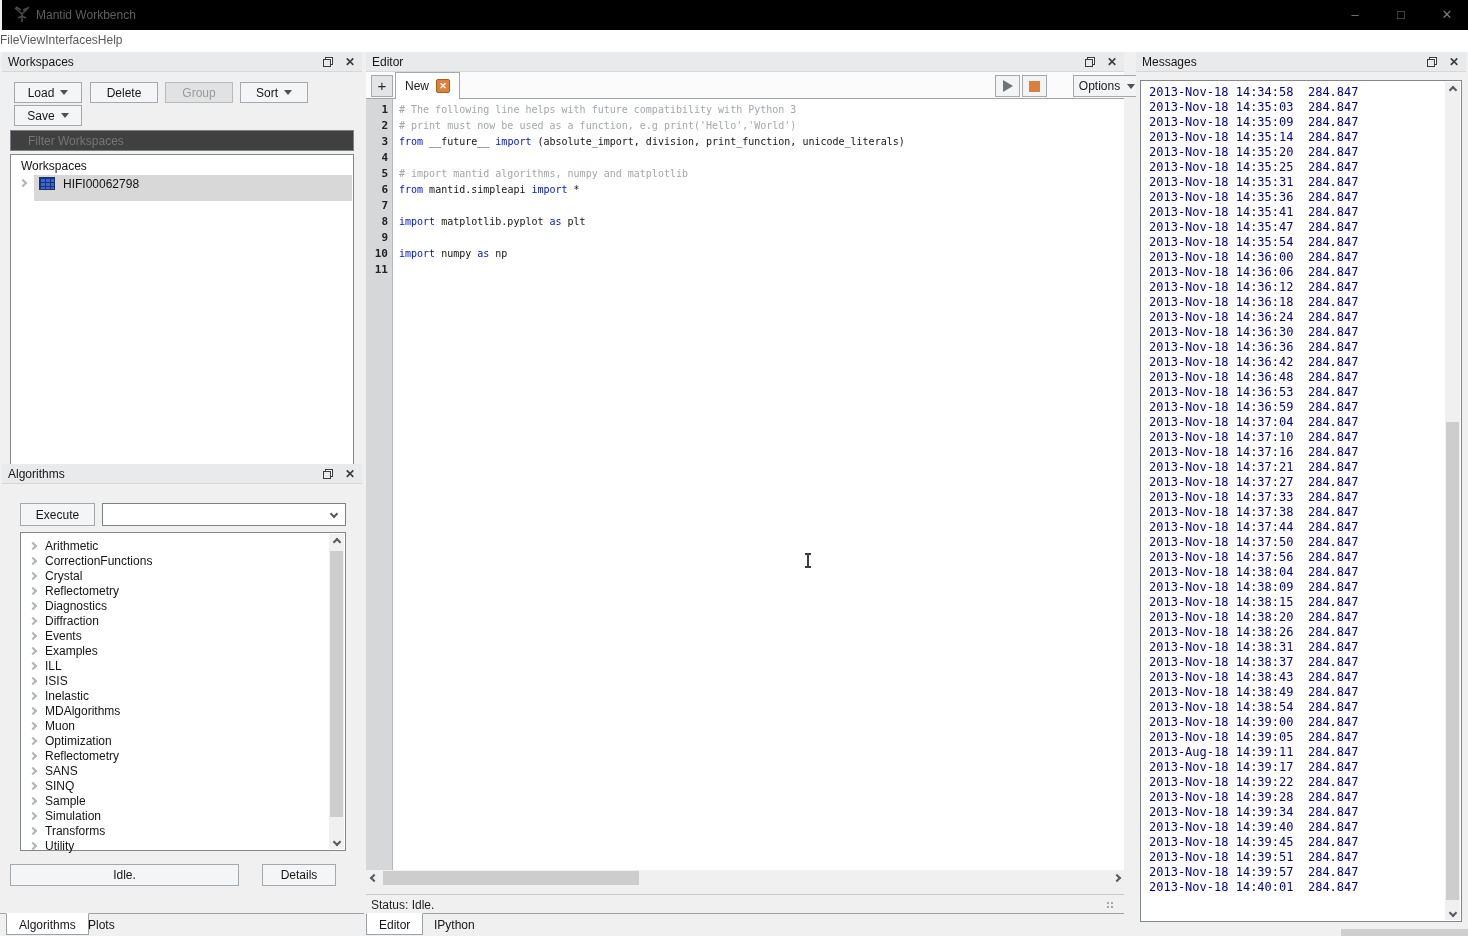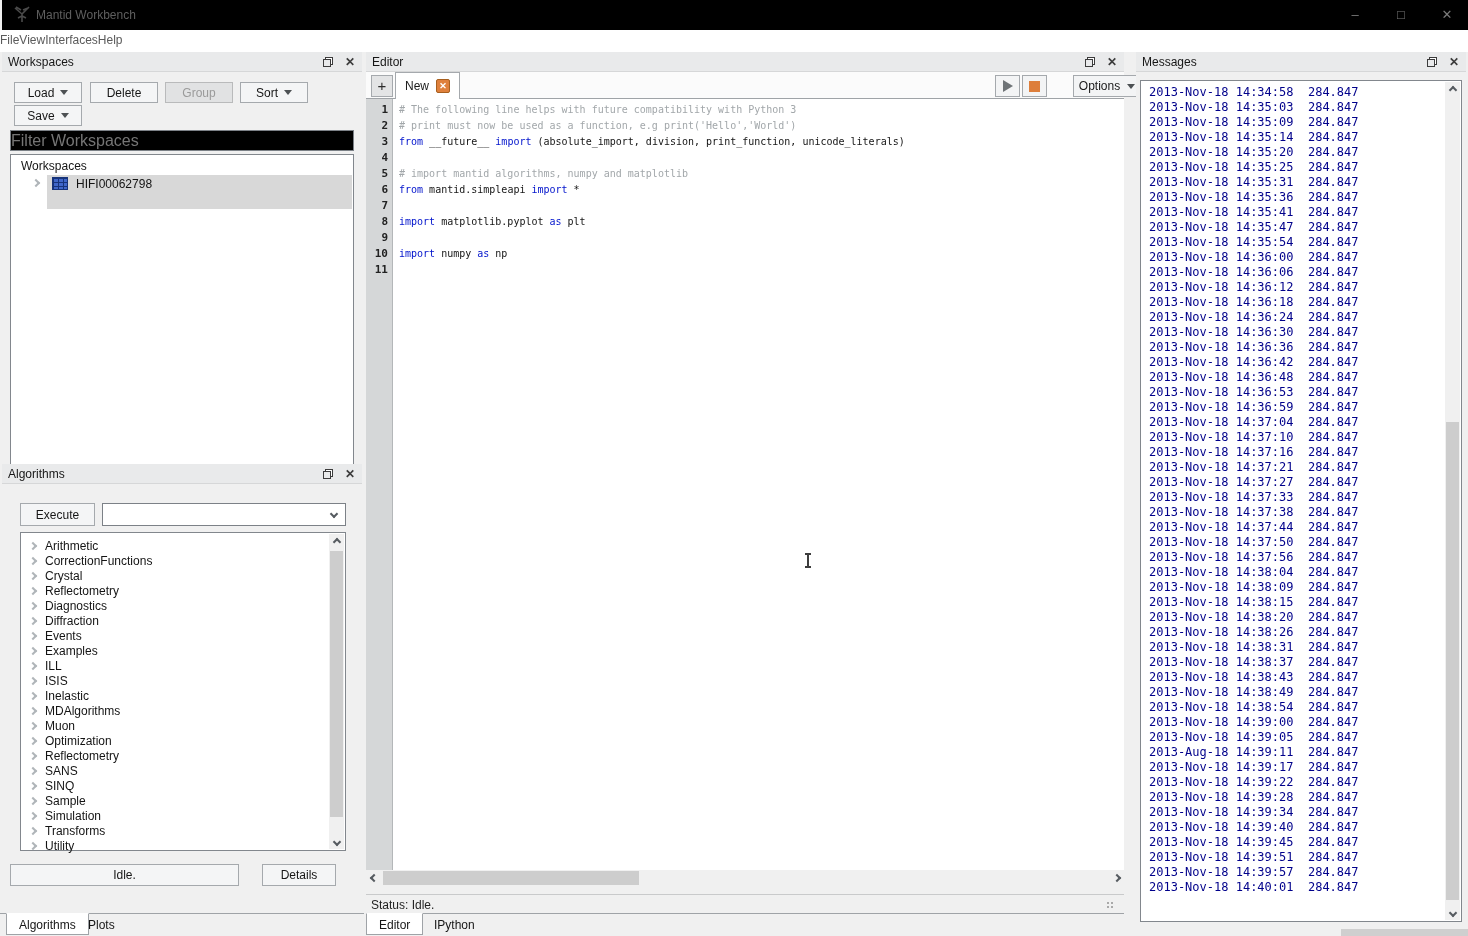--- a/index.html
+++ b/index.html
@@ -23,22 +23,22 @@
   .dock-icons { position:absolute; right:4px; top:2px; display:flex; gap:6px; }
   .dk-icon { width:16px; height:16px; display:flex; align-items:center; justify-content:center; color:#3c3c3c; }
   .x-glyph { font-size:12px; color:#3c3c3c; font-weight:bold; }
 
   
   .btn { position:absolute; background:#f4f5f6; border:1px solid #a5a9ad; text-align:center;
     color:#161616; font-size:12px; display:flex; align-items:center; justify-content:center; gap:6px; }
   .btn.disabled { background:#e1e2e3; color:#9a9a9a; border-color:#b9babb; }
   .arrow-down { width:0; height:0; border-left:4px solid transparent; border-right:4px solid transparent;
     border-top:5px solid #4d5154; }
-  .tinput { position:absolute; background:#000000; border:1px solid #7c8187; padding:2px 0;
-    font-size:16px; color:#9a9ea2; line-height:16px; }
+  .tinput { position:absolute; background:#404040; border:1px solid #7c8187; padding:2px 17px;
+    font-size:12px; color:#9a9ea2; line-height:16px; }
   .combo { position:absolute; background:#ffffff; border:1px solid #7c8187; }
   .combo .chev { position:absolute; right:6px; top:8px; }
 
   
   .chev { display:inline-block; width:6px; height:6px; border-top:2px solid #b0b5b9; border-right:2px solid #b0b5b9; }
   .chev-right { transform:rotate(45deg); }
   .chev-left  { transform:rotate(-135deg); }
   .chev-up    { transform:rotate(-45deg); border-color:#565b60; }
   .chev-dn    { transform:rotate(135deg); border-color:#565b60; }
   .chev-dark  { border-color:#565b60; }
@@ -147,21 +147,21 @@
       <span>Sort</span>
         <span class="arrow-down"></span>
     </div>
     <div class="btn" style="left:12px; top:53px; width:68px; height:21px;">
       <span>Save</span>
         <span class="arrow-down"></span>
     </div>
     <input class="tinput" style="left: 8px; top: 78px; width: 344px; height: 21px;" placeholder="Filter Workspaces">
     <div class="box" style="left:8px; top:102px; width:344px; height:346px;">
       <div style="padding:4px 0 0 10px; height:20px; color:#141414;">Workspaces</div>
-      <div style="position:relative; height:34px;margin-left:13px;">
+      <div style="position:relative; height:26px;">
         <div class="hl" style="position:absolute; left:23px; right:1px; top:0; bottom:0;"></div>
         <span class="chev chev-right" style="position:absolute; left:9px; top:5px;"></span>
         <span class="ws-grid-icon" style="position:absolute; left:28px; top:2px;"></span>
         <span style="position:absolute; left:52px; top:2px; color:#141414;">HIFI00062798</span>
       </div>
 
       <div class="sb-h" style="left:1px; right:1px; bottom:1px;">
         <span class="sb-arrow" style="left:0; top:0;">
             <span class="chev chev-left chev-dark"></span>
           </span>

